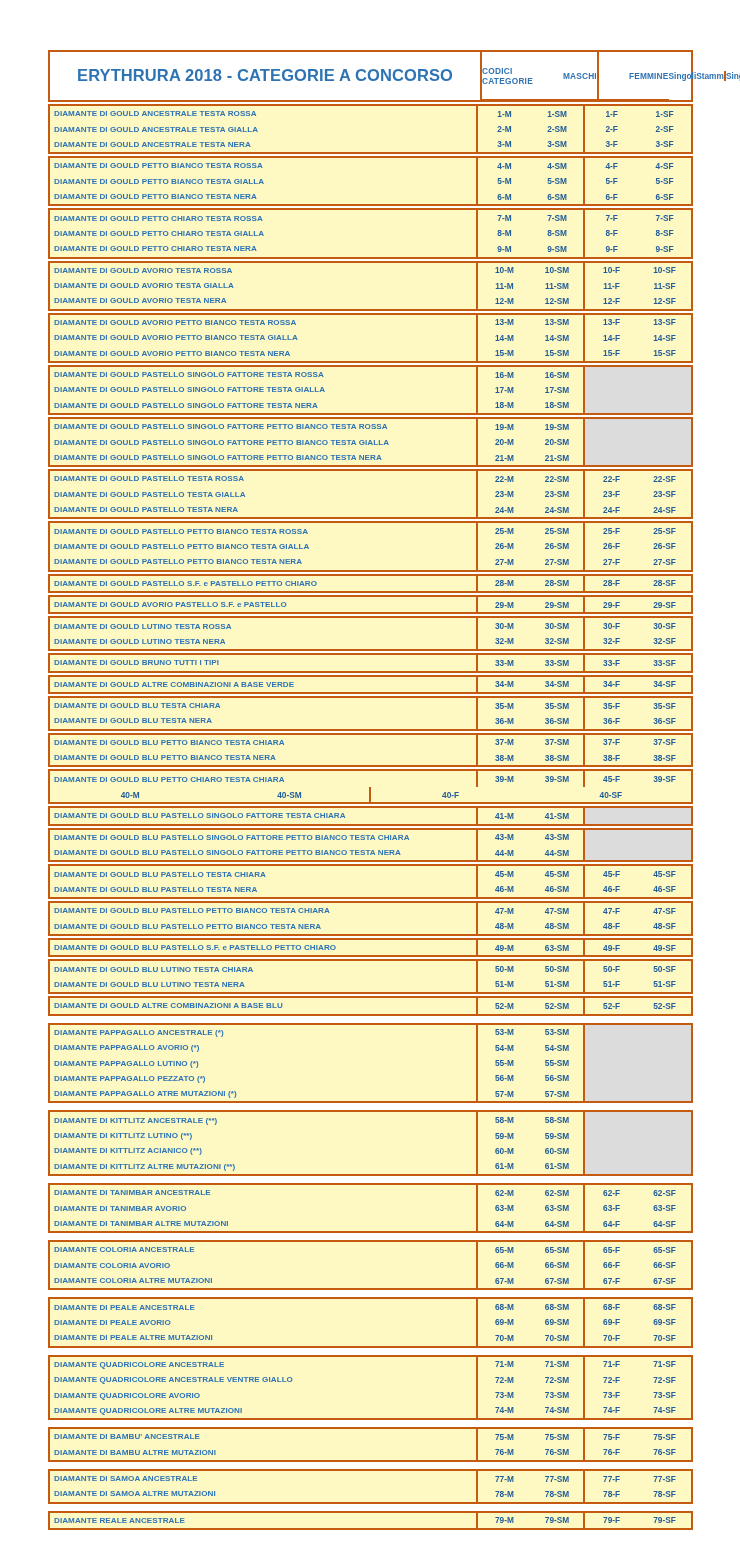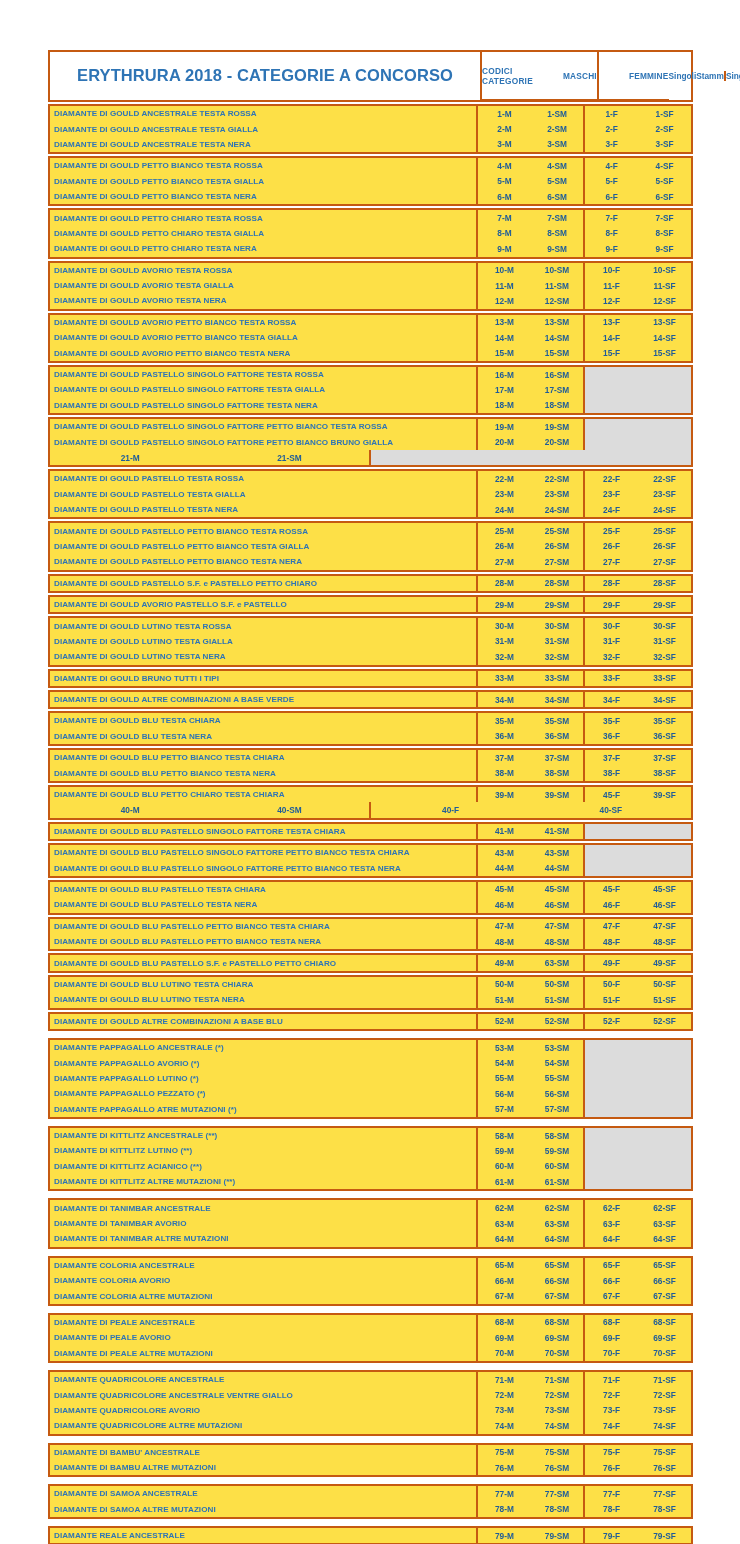--- a/index.html
+++ b/index.html
@@ -99,21 +99,21 @@
     box-sizing: border-box;
   }
   .subcell.divider { border-right: 2px solid #C55A11; }
 
   
   .tbl { margin-top: 2px; }
   .grp {
     border: 2px solid #C55A11;
     box-sizing: border-box;
     margin-bottom: 2px;
-    background: #fde047;
+    background: #fef9c3;
   }
   .row {
     display: flex;
     height: 15.4px;
     box-sizing: border-box;
   }
   .c-name {
     flex: 0 0 428px;
     display: flex;
     align-items: center;
@@ -305,26 +305,27 @@
           </div>
         </div>
         <div class="grp has-gray">
           <div class="row">
             <div class="c-name">DIAMANTE DI GOULD PASTELLO SINGOLO FATTORE PETTO BIANCO TESTA ROSSA</div>
             <div class="c-code">19-M</div>
             <div class="c-code divider">19-SM</div>
             <div class="c-blank"></div>
           </div>
           <div class="row">
-            <div class="c-name">DIAMANTE DI GOULD PASTELLO SINGOLO FATTORE PETTO BIANCO BRUNO GIALLA</div>
+            <div class="c-name">DIAMANTE DI GOULD PASTELLO SINGOLO FATTORE PETTO BIANCO TESTA GIALLA</div>
             <div class="c-code">20-M</div>
             <div class="c-code divider">20-SM</div>
             <div class="c-blank"></div>
           </div>
           <div class="row">
+            <div class="c-name">DIAMANTE DI GOULD PASTELLO SINGOLO FATTORE PETTO BIANCO TESTA NERA</div>
             <div class="c-code">21-M</div>
             <div class="c-code divider">21-SM</div>
             <div class="c-blank"></div>
           </div>
         </div>
         <div class="grp">
           <div class="row">
             <div class="c-name">DIAMANTE DI GOULD PASTELLO TESTA ROSSA</div>
             <div class="c-code">22-M</div>
             <div class="c-code divider">22-SM</div>
@@ -387,27 +388,20 @@
             <div class="c-code">29-SF</div>
           </div>
         </div>
         <div class="grp">
           <div class="row">
             <div class="c-name">DIAMANTE DI GOULD LUTINO TESTA ROSSA</div>
             <div class="c-code">30-M</div>
             <div class="c-code divider">30-SM</div>
             <div class="c-code">30-F</div>
             <div class="c-code">30-SF</div>
-          </div>
-          <div class="row">
-            <div class="c-name">DIAMANTE DI GOULD LUTINO TESTA GIALLA</div>
-            <div class="c-code">31-M</div>
-            <div class="c-code divider">31-SM</div>
-            <div class="c-code">31-F</div>
-            <div class="c-code">31-SF</div>
           </div>
           <div class="row">
             <div class="c-name">DIAMANTE DI GOULD LUTINO TESTA NERA</div>
             <div class="c-code">32-M</div>
             <div class="c-code divider">32-SM</div>
             <div class="c-code">32-F</div>
             <div class="c-code">32-SF</div>
           </div>
         </div>
         <div class="grp">

